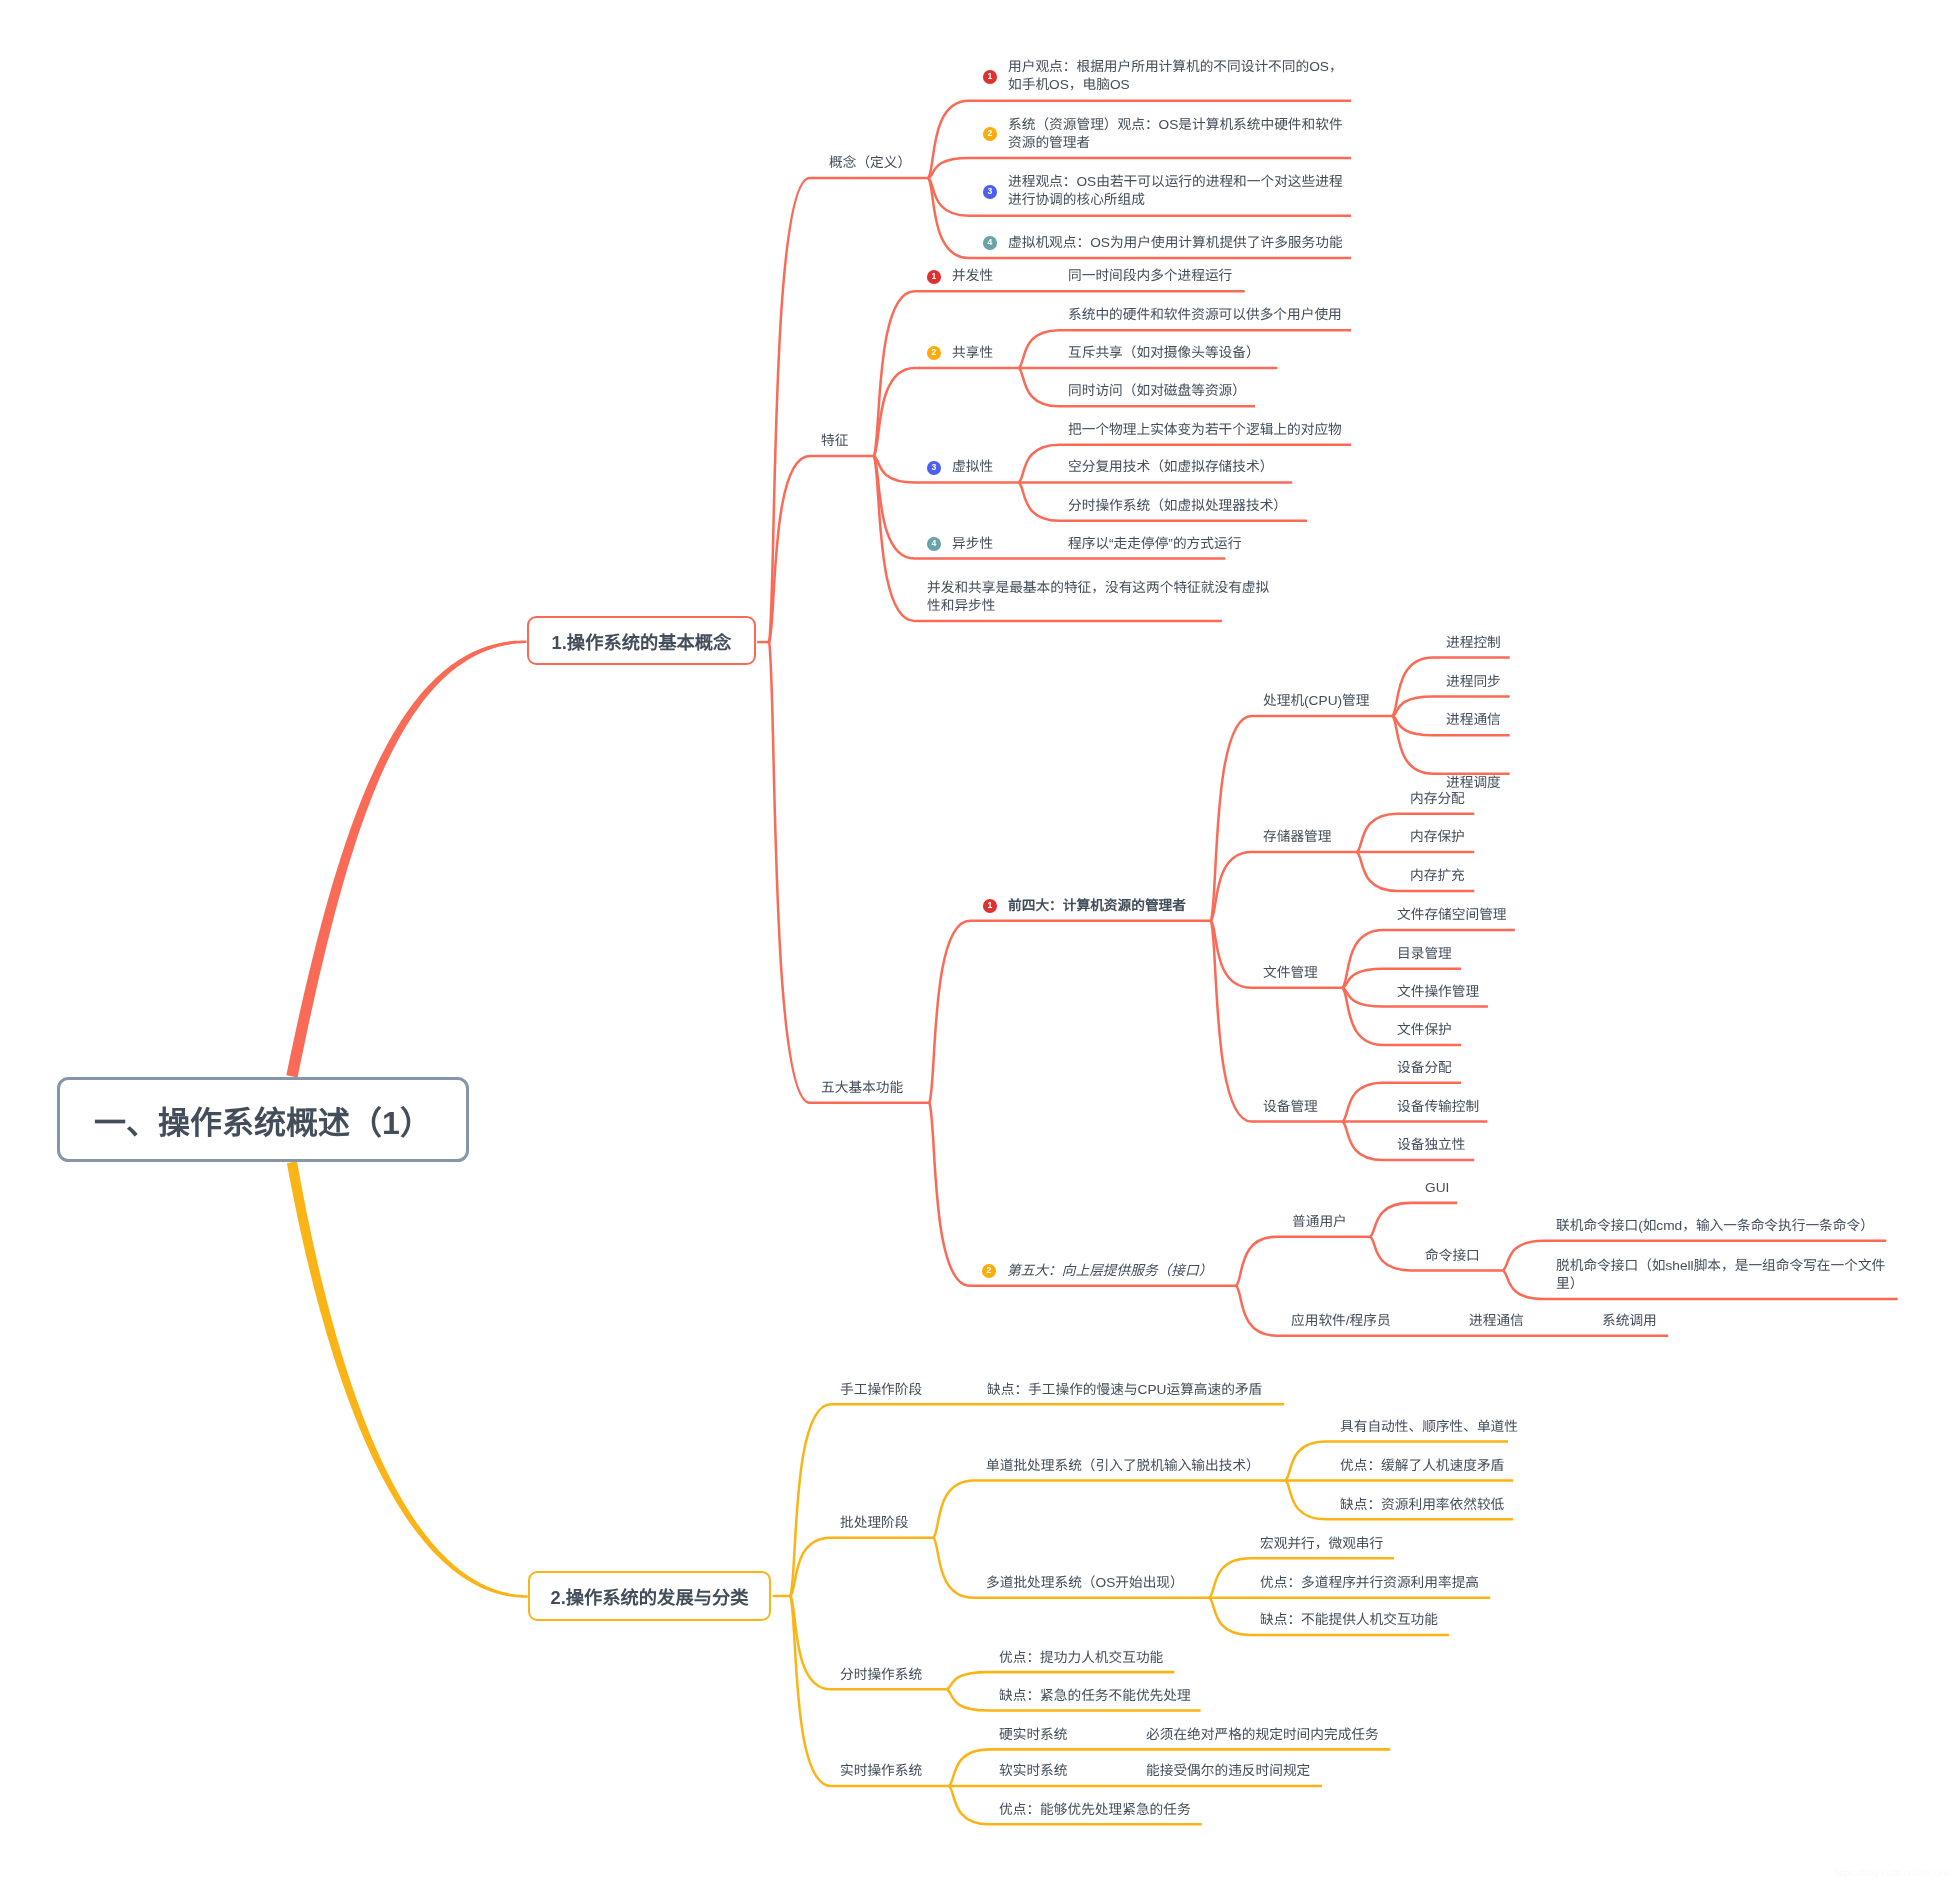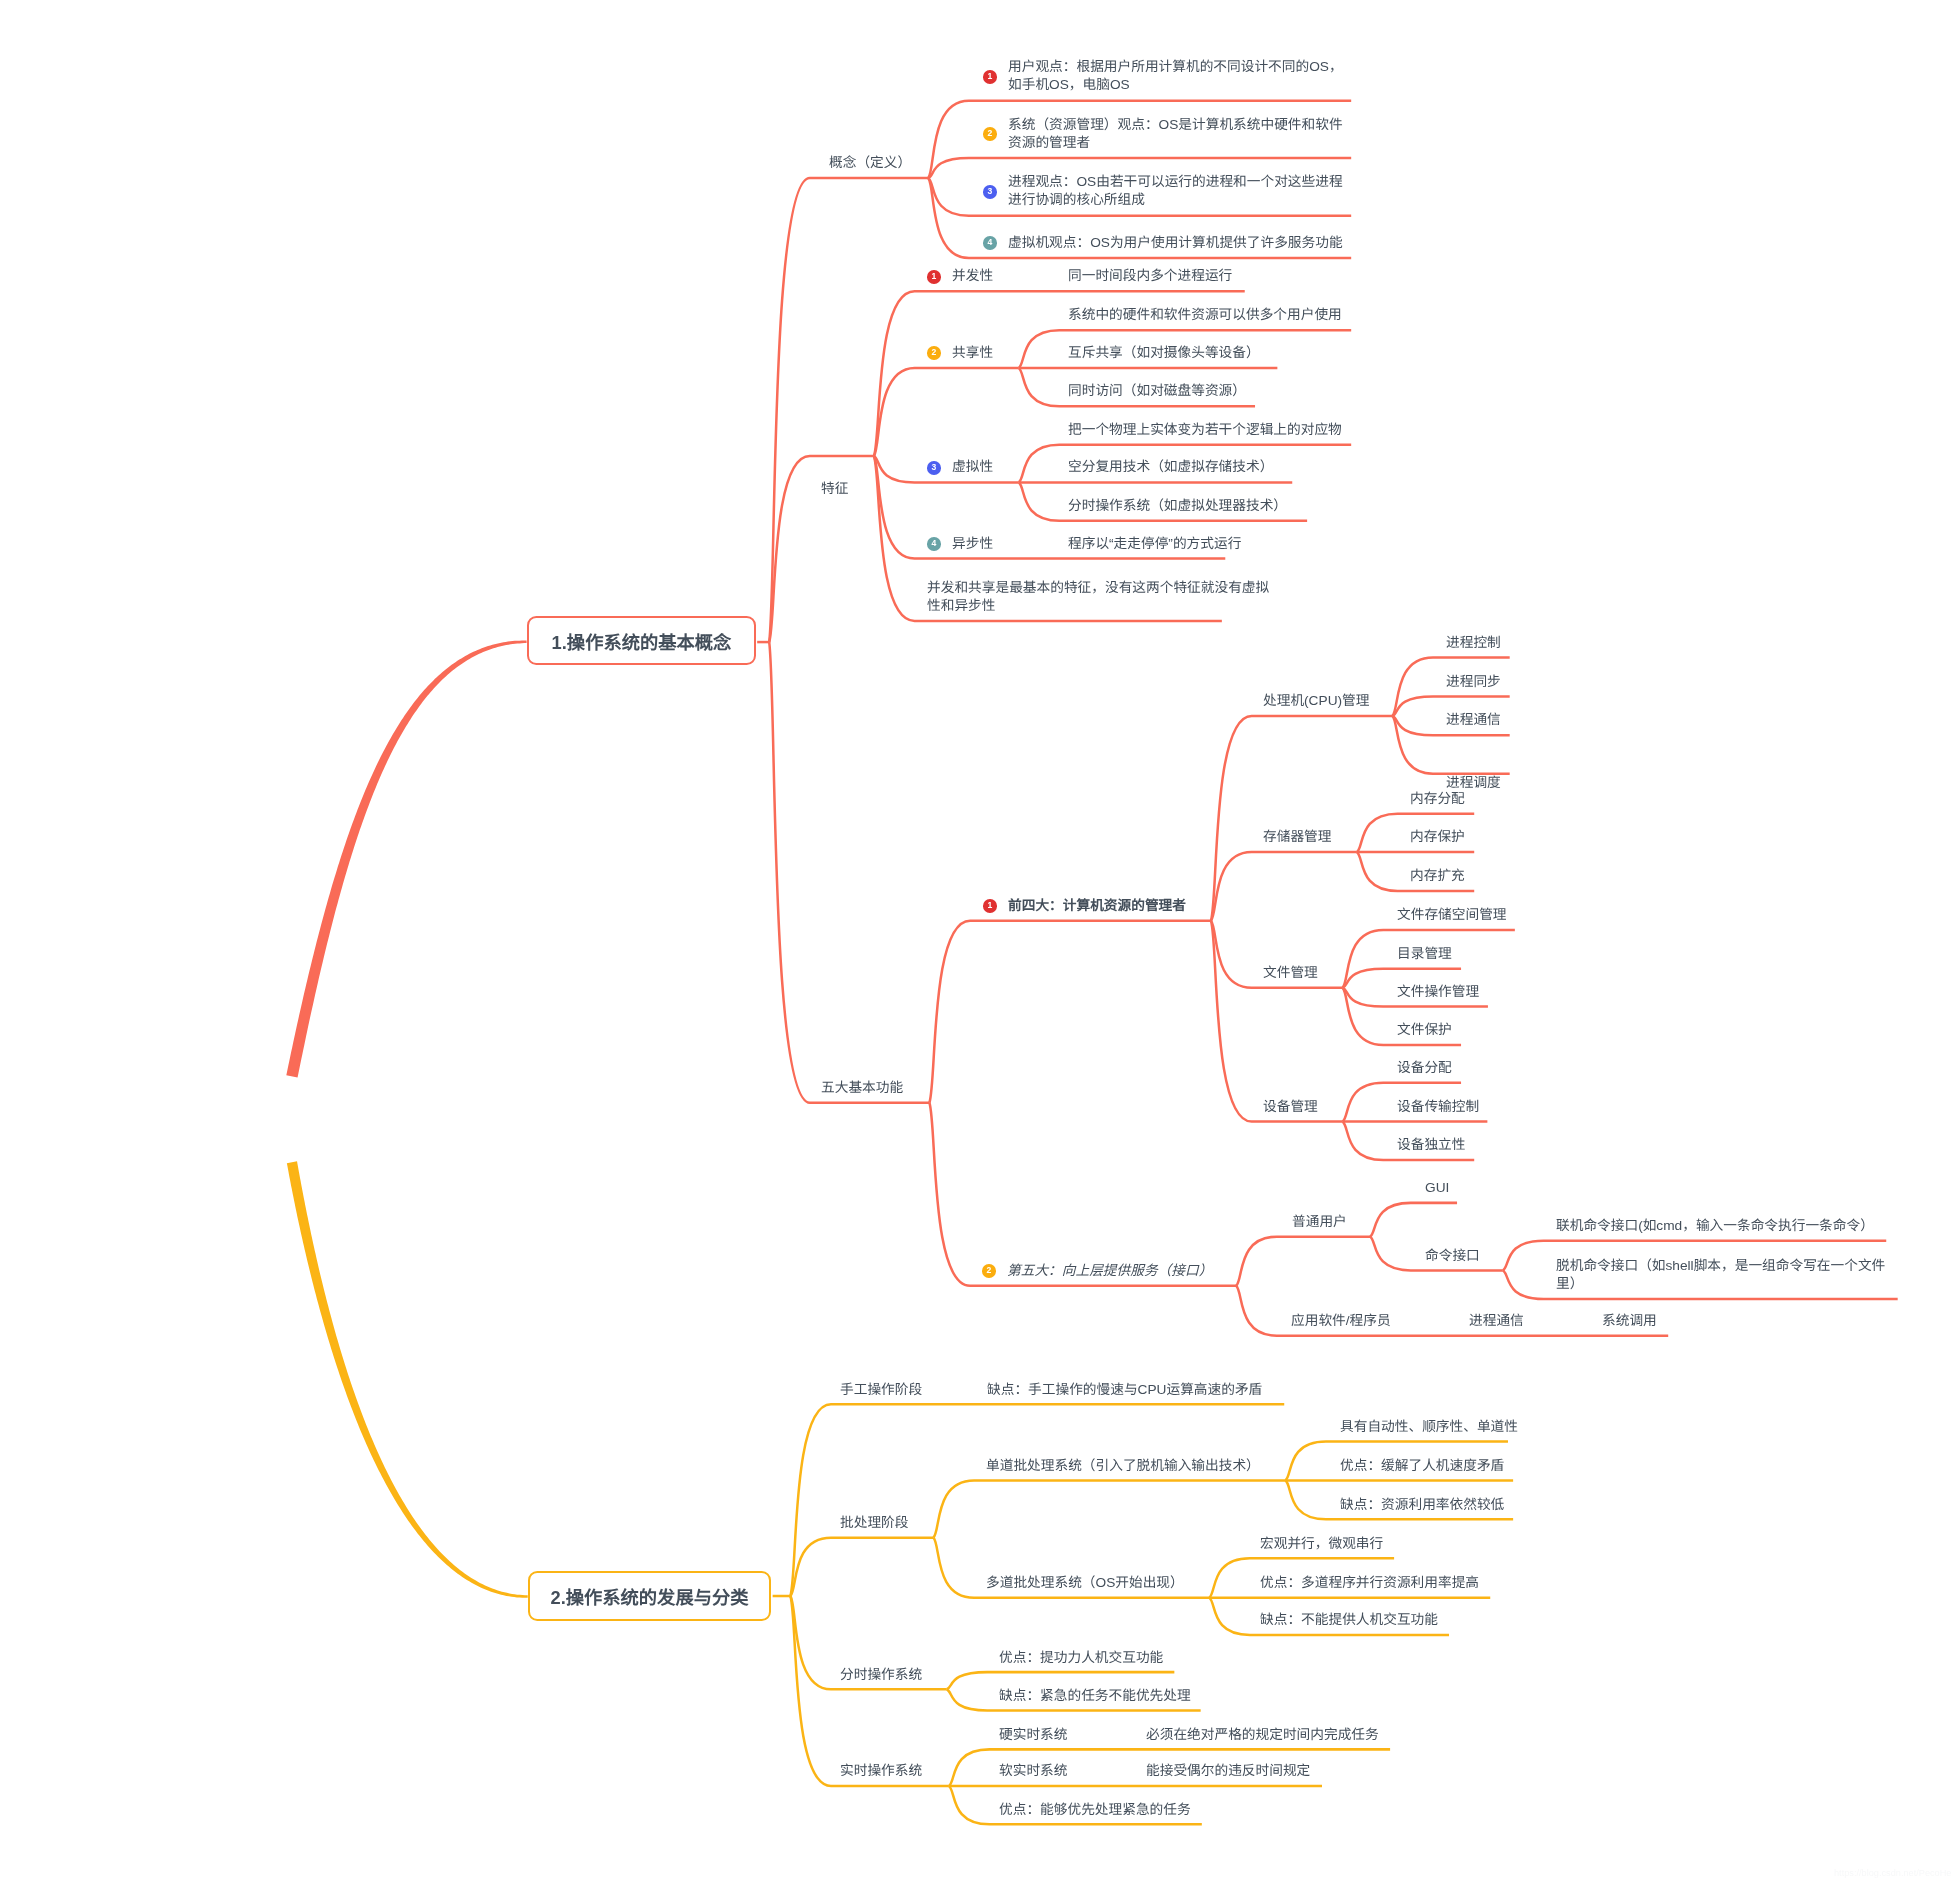--- a/index.html
+++ b/index.html
@@ -107,21 +107,21 @@
       <div class="badge" style="left: 983px; top: 127px; background: rgb(251, 173, 14);">2</div>
       <div class="lbl" style="left: 1008px; top: 173px;">
         <div>进程观点：OS由若干可以运行的进程和一个对这些进程</div>
         <div>进行协调的核心所组成</div>
       </div>
       <div class="badge" style="left: 983px; top: 185px; background: rgb(76, 95, 240);">3</div>
       <div class="lbl" style="left: 1008px; top: 234px;">
         <div>虚拟机观点：OS为用户使用计算机提供了许多服务功能</div>
       </div>
       <div class="badge" style="left: 983px; top: 236px; background: rgb(104, 163, 166);">4</div>
-      <div class="lbl" style="left: 821px; top: 432px; margin-top: 48px;">
+      <div class="lbl" style="left: 821px; top: 432px;">
         <div>特征</div>
       </div>
       <div class="lbl" style="left: 952px; top: 267px;">
         <div>并发性</div>
       </div>
       <div class="lbl" style="left: 1068px; top: 267px;">
         <div>同一时间段内多个进程运行</div>
       </div>
       <div class="badge" style="left: 927px; top: 270px; background: rgb(224, 49, 49);">1</div>
       <div class="lbl" style="left: 952px; top: 344px;">
@@ -306,20 +306,23 @@
         <div>软实时系统</div>
       </div>
       <div class="lbl" style="left: 1146px; top: 1762px;">
         <div>能接受偶尔的违反时间规定</div>
       </div>
       <div class="lbl" style="left: 999px; top: 1801px;">
         <div>优点：能够优先处理紧急的任务</div>
       </div>
     </div>
 
+  <div class="rootbox" id="root-node" style="left: 57px; top: 1077px; width: 406px; height: 79px;">
+    <span>一、操作系统概述（1）</span>
+  </div>
 
   <div class="mbox" id="mbox-0" style="border-color: rgb(249, 107, 87); left: 527px; top: 616px; width: 225px; height: 45px;">
     <span>1.操作系统的基本概念</span>
   </div>
   <div class="mbox" id="mbox-1" style="border-color: rgb(251, 180, 21); left: 528px; top: 1571px; width: 239px; height: 46px;">
     <span>2.操作系统的发展与分类</span>
   </div>
 
   <div class="wm" id="watermark" style="left: 1834px; top: 1868px;">https://blog.csdn.net/PecoHe</div>
 </div>

